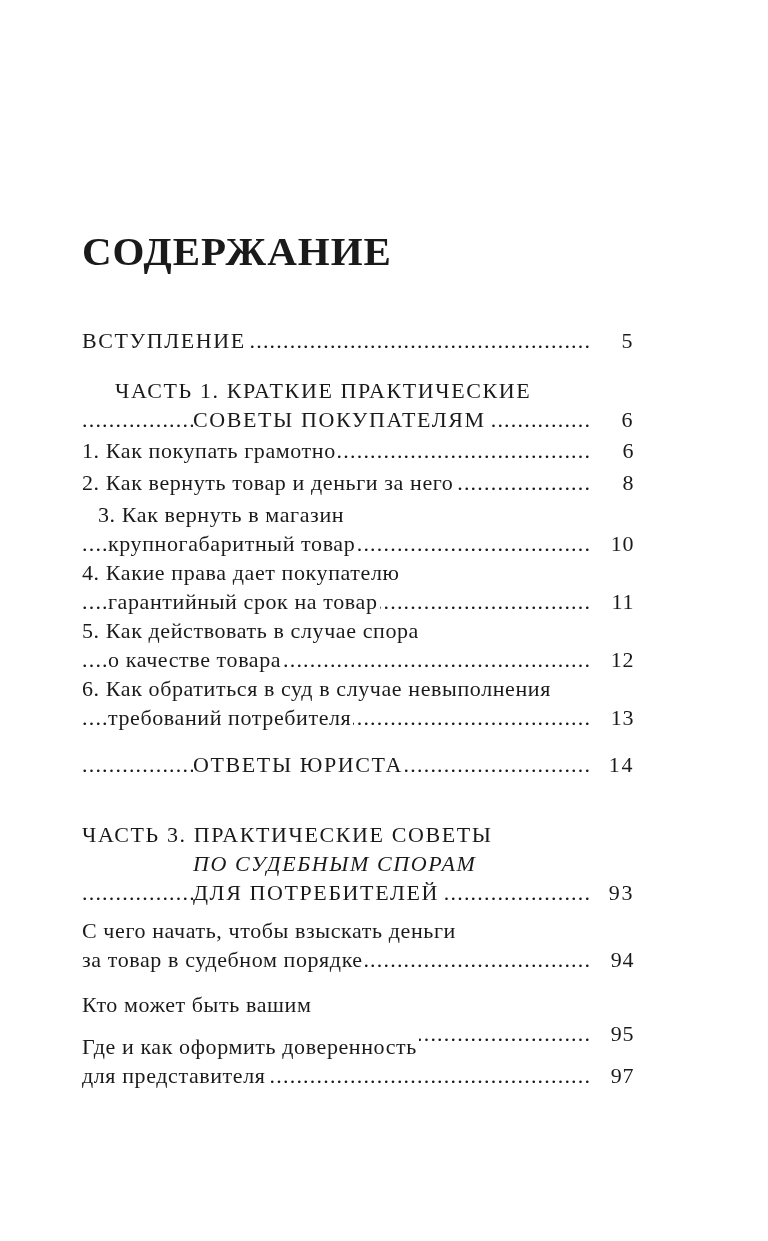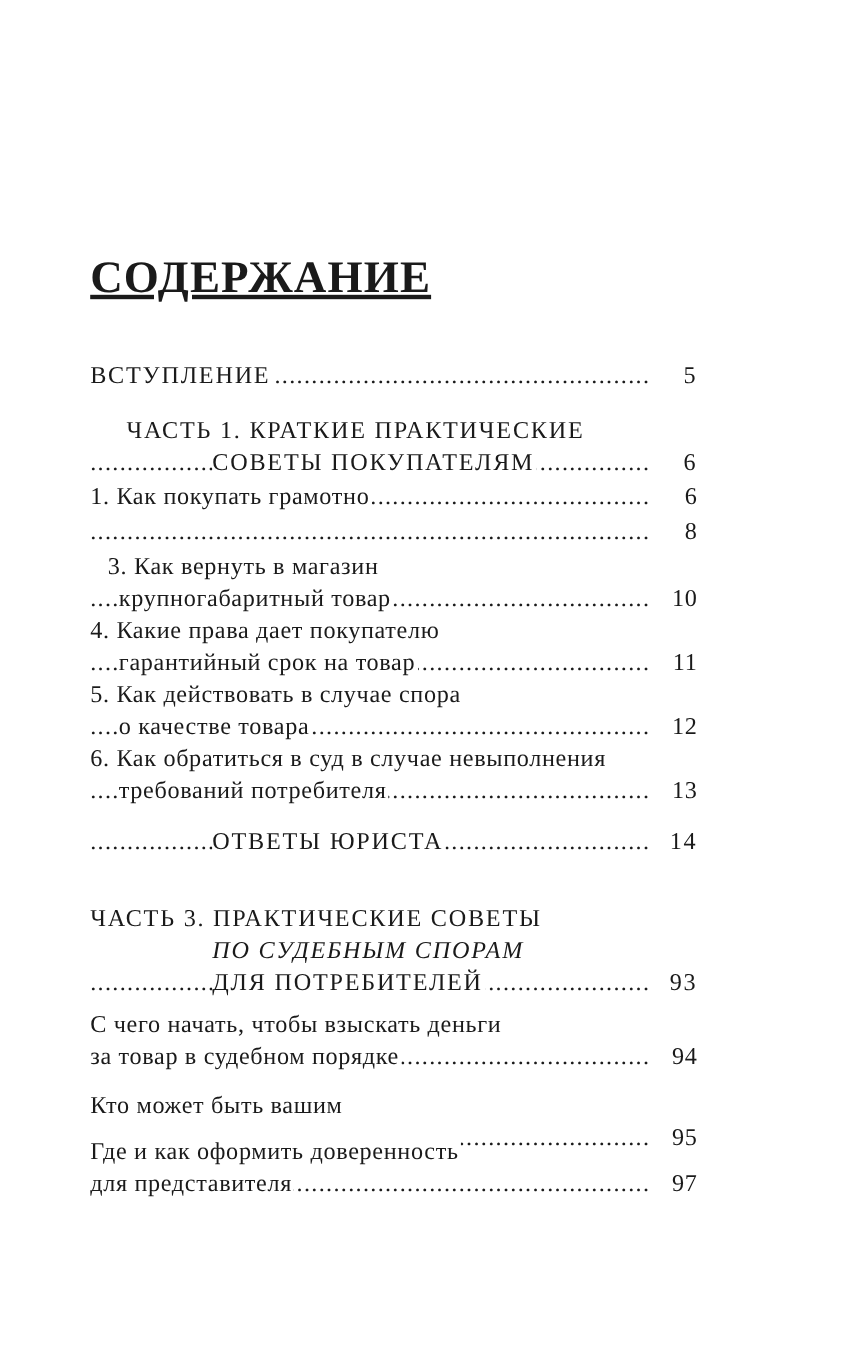--- a/index.html
+++ b/index.html
@@ -18,21 +18,20 @@
   .page-title {
     position: absolute;
     left: 82px;
     top: 228px;
     font-size: 41px;
     font-weight: bold;
     letter-spacing: 1px;
     line-height: 46px;
     margin: 0;
     color: #1a1a1a;
-    text-decoration: underline;
   }
   .toc {
     position: absolute;
     left: 82px;
     top: 0;
     width: 556px;
   }
   .entry {
     position: absolute;
     left: 0;
@@ -103,20 +102,21 @@
     <div class="line leader-line">
       <span class="dots">....................................................................................................</span>
       <span class="txt" style="left:0;">1. Как покупать грамотно</span>
       <span class="page-num">6</span>
     </div>
   </div>
 
   <div class="entry lc" style="top:468px;">
     <div class="line leader-line">
       <span class="dots">....................................................................................................</span>
+      <span class="txt" style="left:0;">2. Как вернуть товар и деньги за него</span>
       <span class="page-num">8</span>
     </div>
   </div>
 
   <div class="entry lc" style="top:500px;">
     <div class="line">
       <span class="txt" style="left:0;margin-left:16px;">3. Как вернуть в магазин</span>
     </div>
     <div class="line leader-line">
       <span class="dots">....................................................................................................</span>

